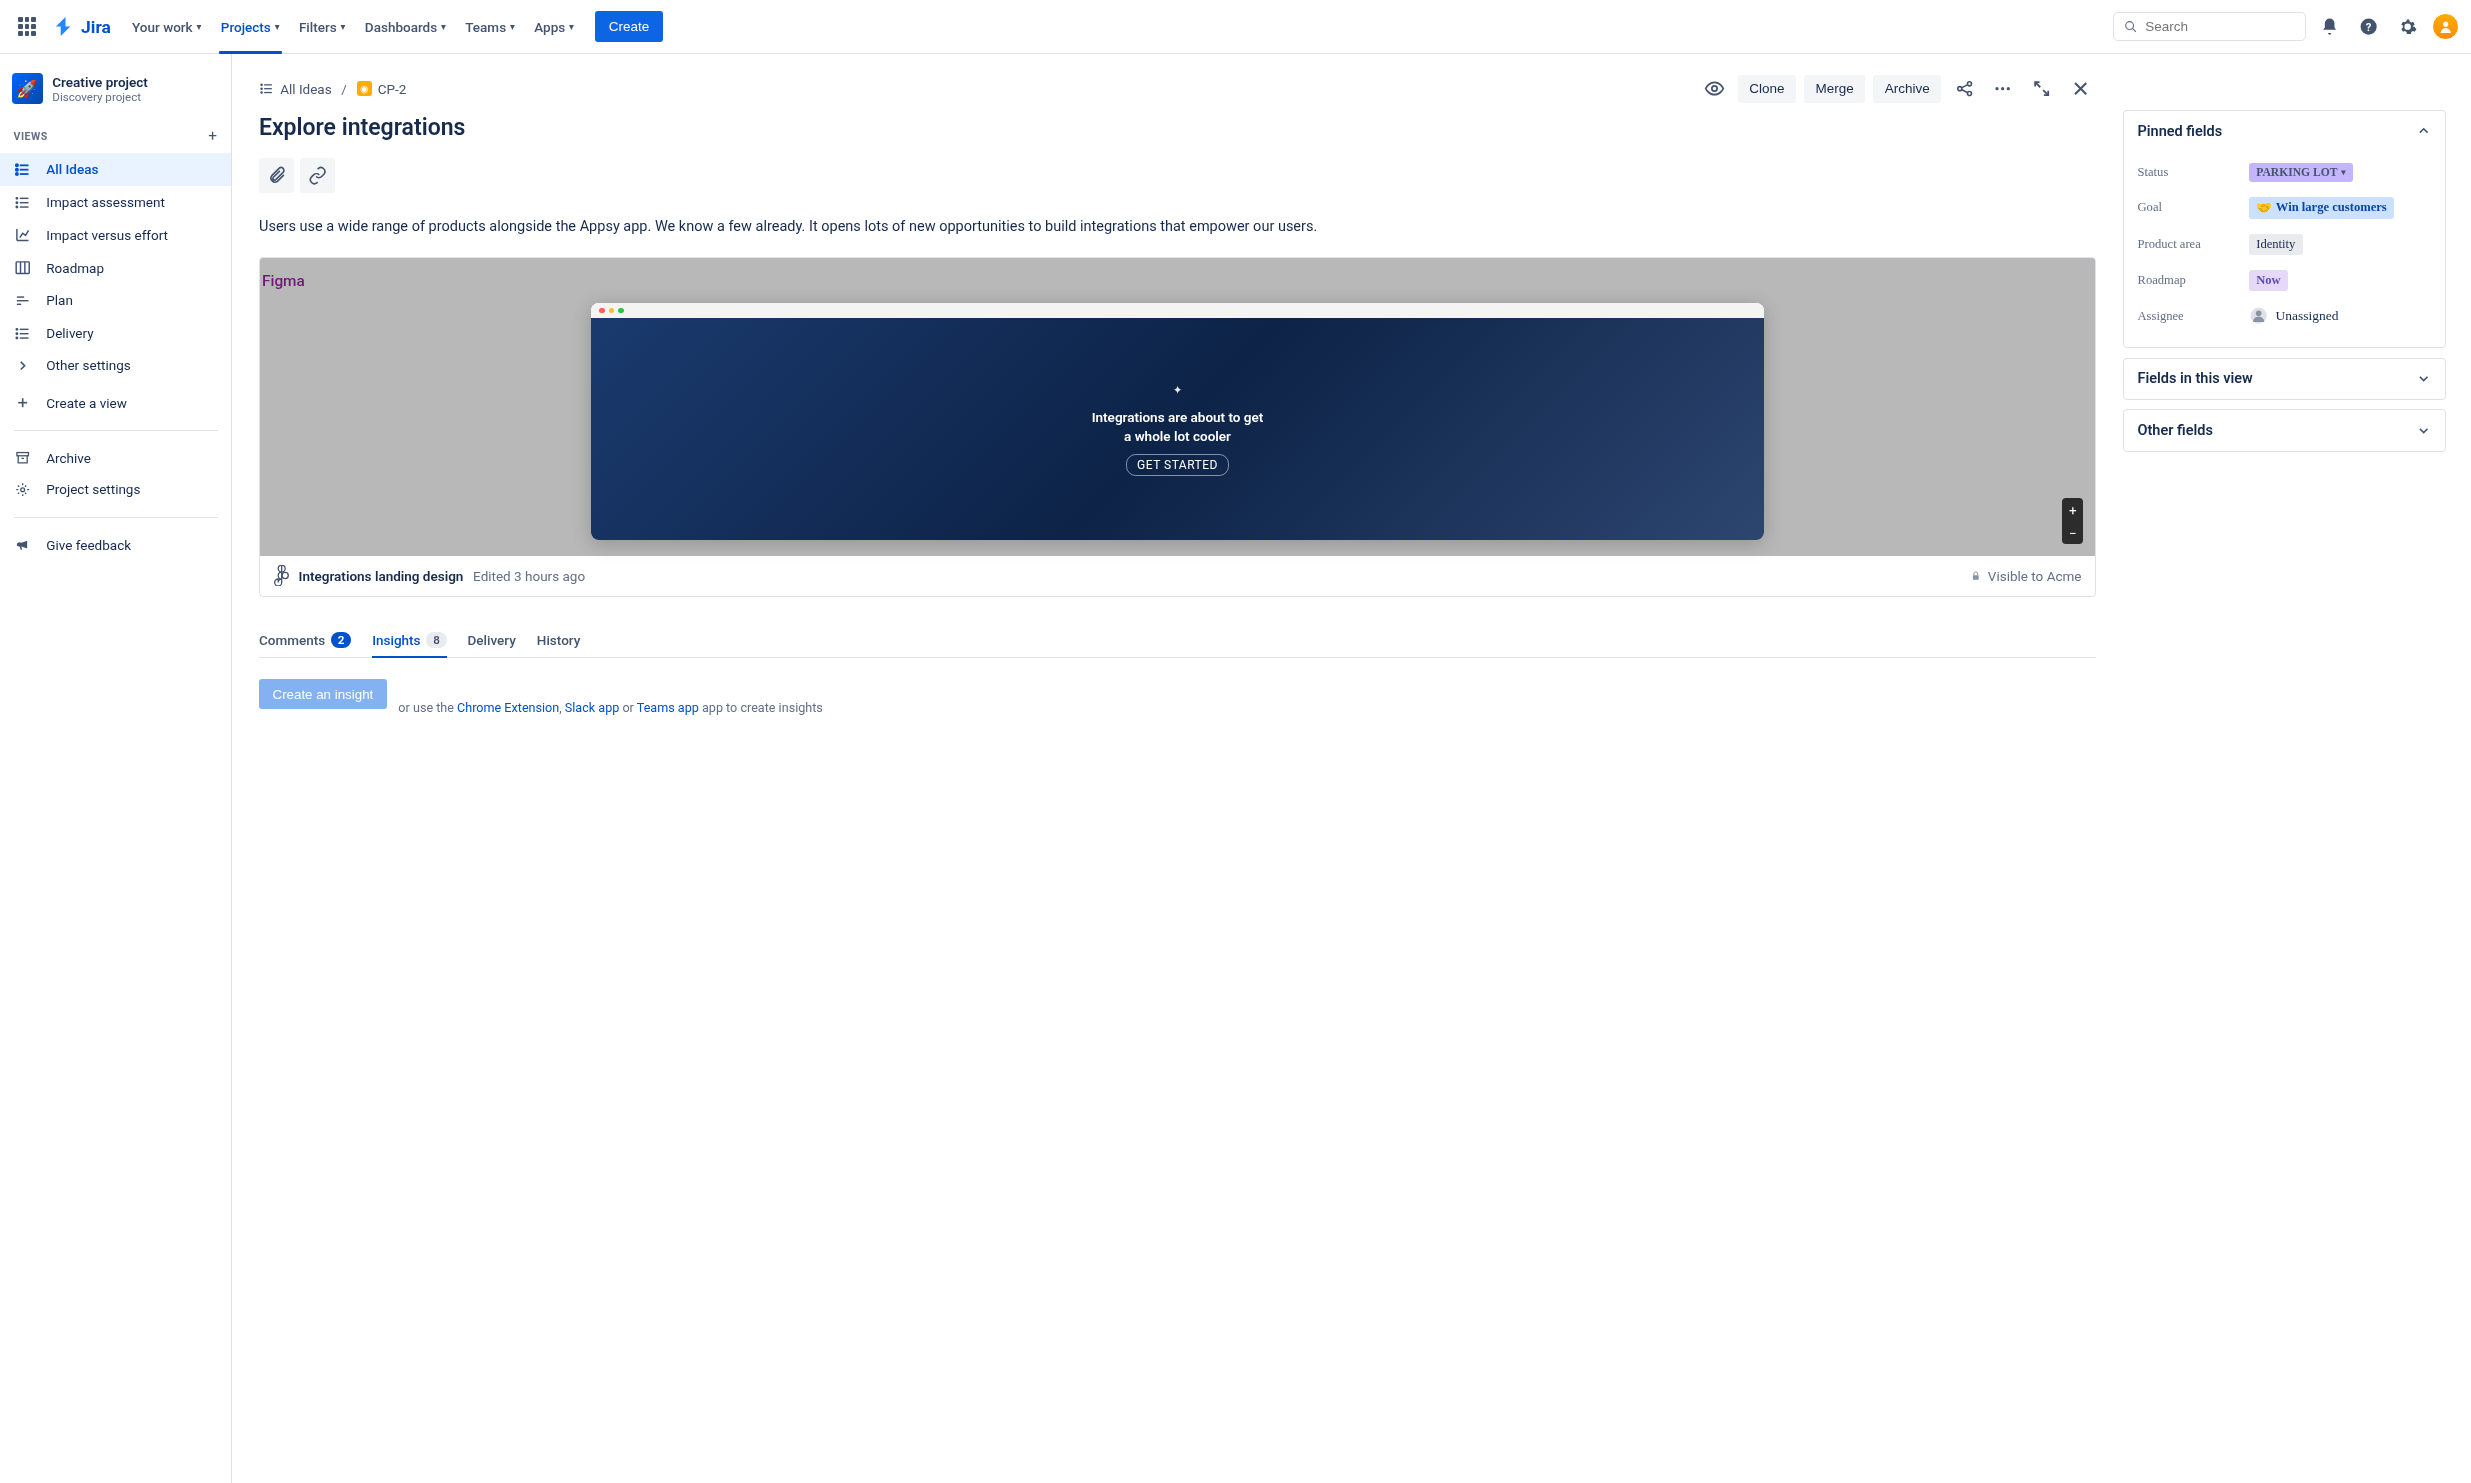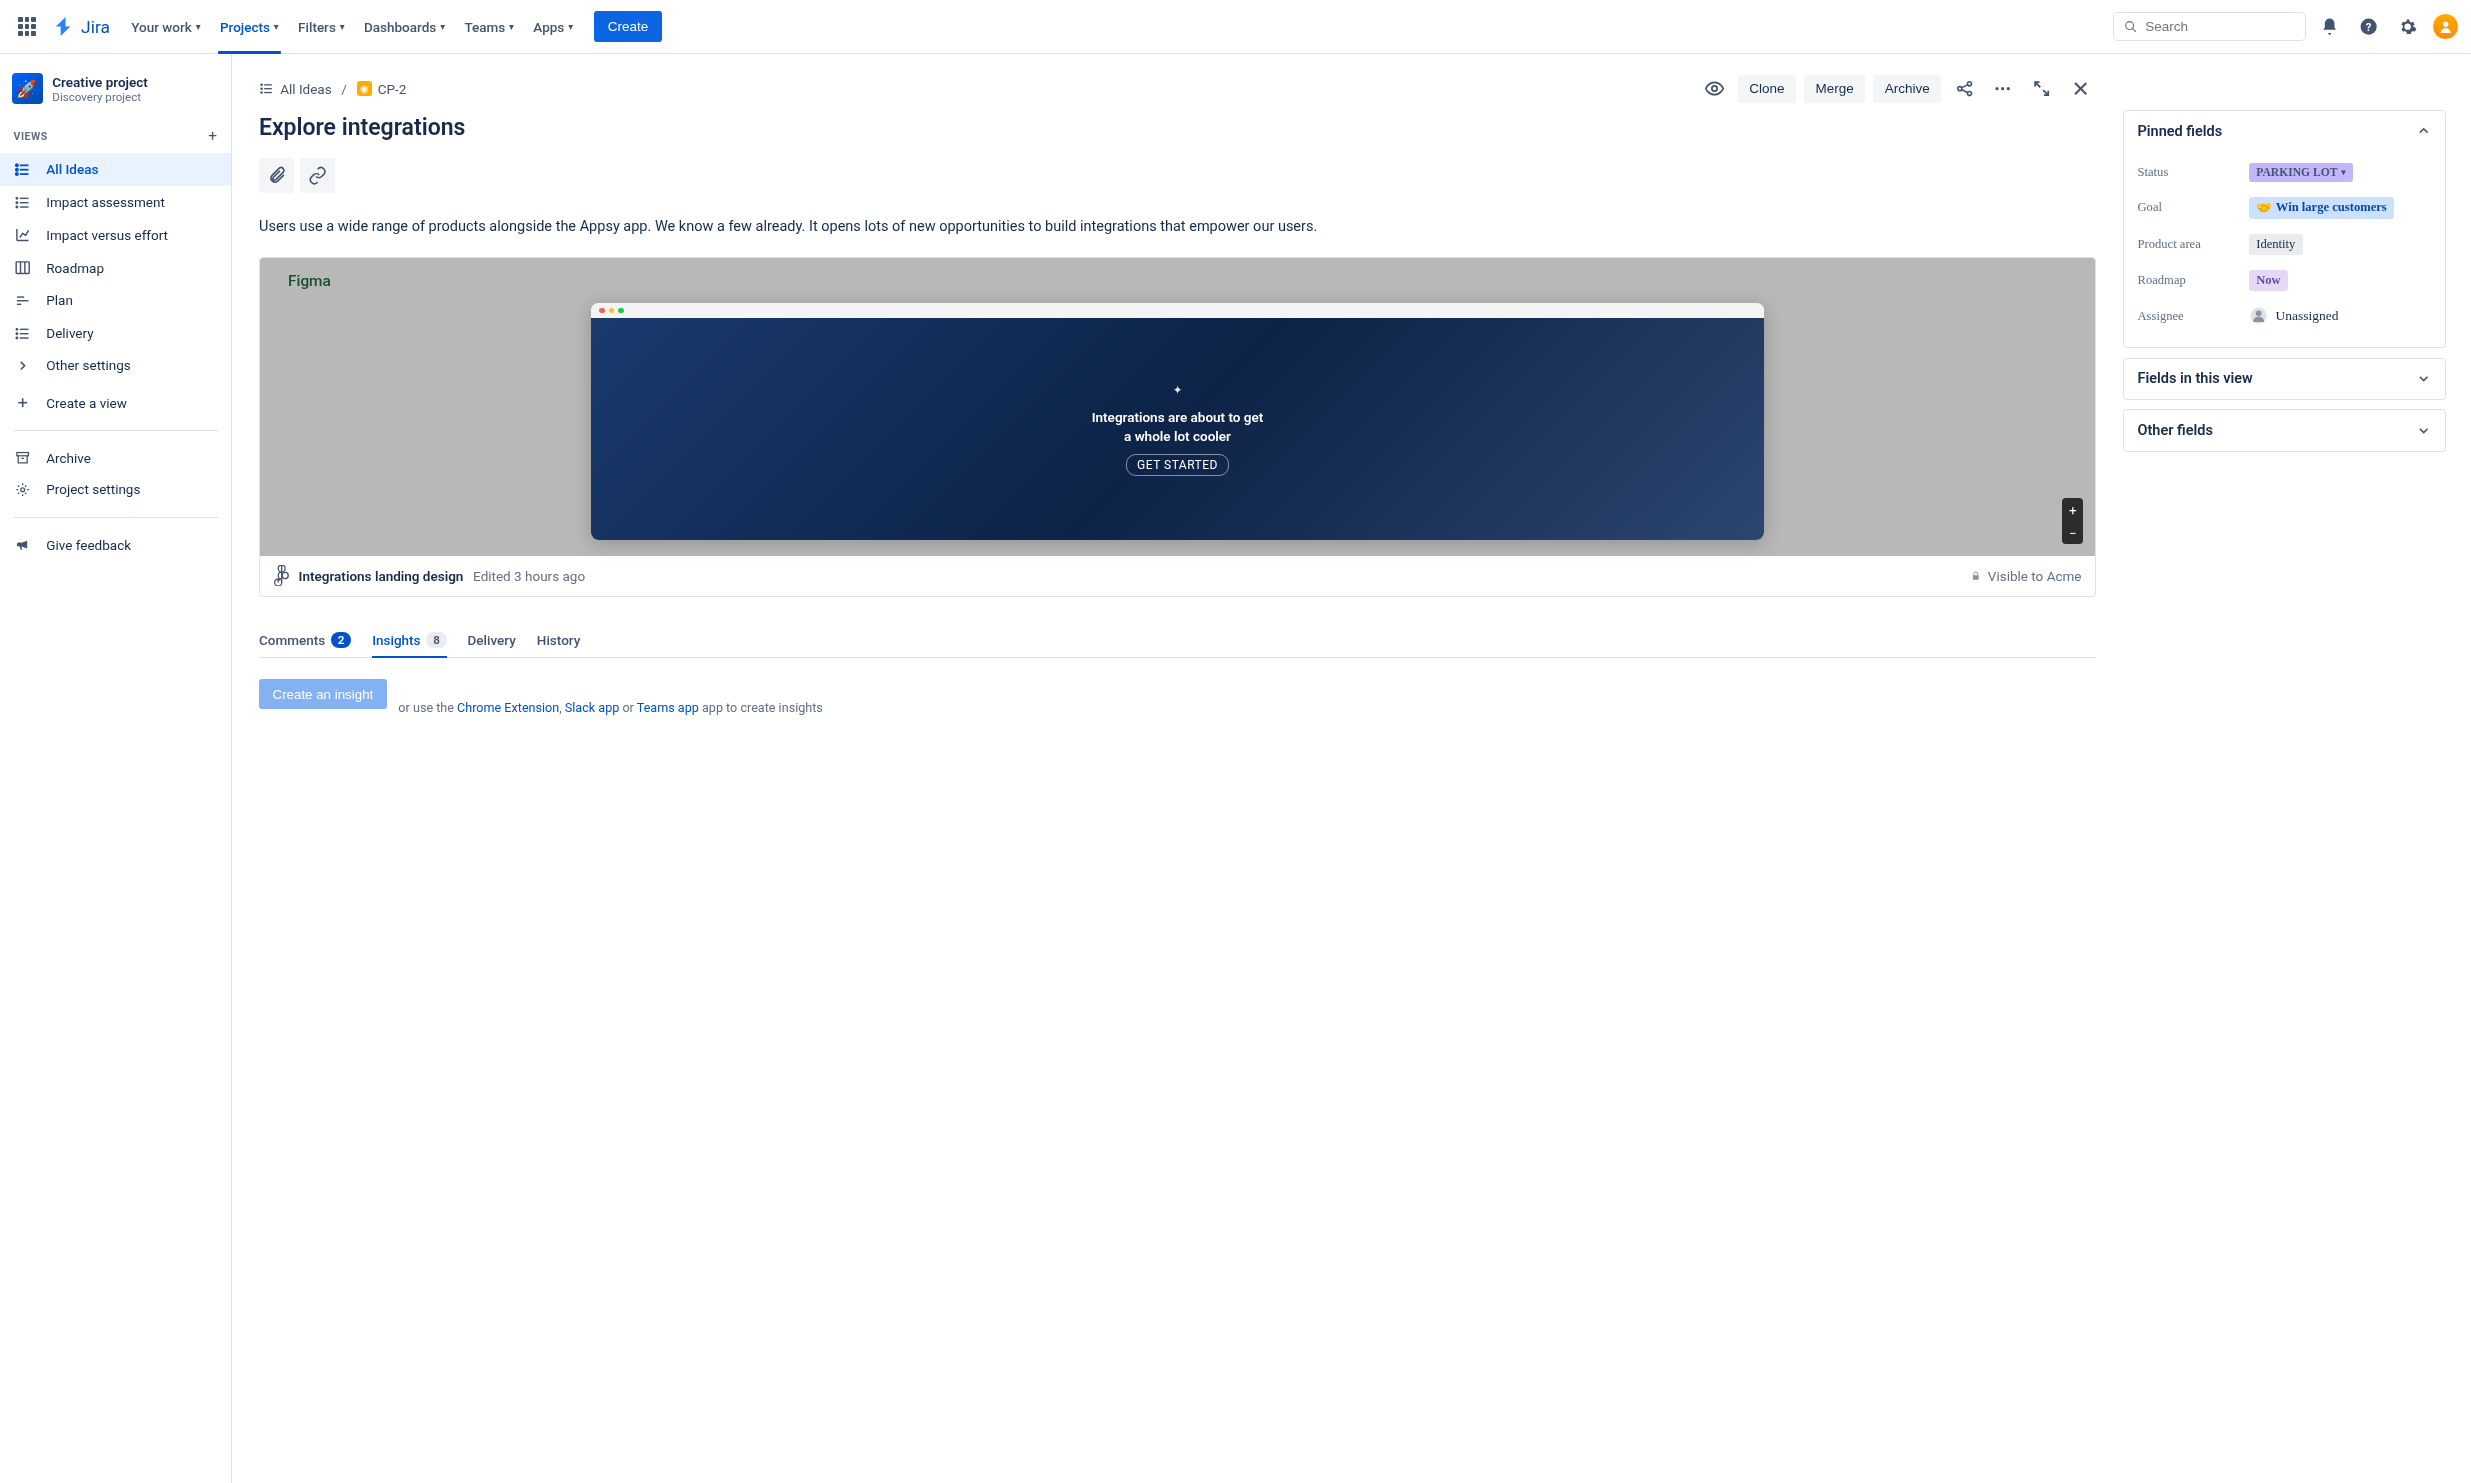--- a/index.html
+++ b/index.html
@@ -1,21 +1,21 @@
 <!DOCTYPE html>
 <html><head>
 <meta charset="utf-8">
 <style>
 * { box-sizing: border-box; margin: 0; padding: 0; }
 body { font-family: -apple-system, BlinkMacSystemFont, "Segoe UI", Roboto, sans-serif; font-size: 13.5px; color: #172B4D; background: #fff; }
 .topnav { height: 54px; border-bottom: 1px solid #dfe1e6; display: flex; align-items: center; padding: 0 11.6px; gap: 3.9px; }
 .app-switcher { width: 31px; height: 31px; display: flex; align-items: center; justify-content: center; cursor: pointer; border-radius: 2.9px; }
 .grid-icon { display: grid; grid-template-columns: repeat(3,4.8px); grid-template-rows: repeat(3,4.8px); gap: 1.9px; }
 .grid-icon span { background: #44546F; border-radius: 1px; }
-.logo { display: flex; align-items: center; gap: 3.9px; margin: 0 7.7px; color: #0052CC; font-weight: 400; font-size: 17.4px; }
+.logo { display: flex; align-items: center; gap: 3.9px; margin: 0 7.7px; color: #0052CC; font-weight: 700; font-size: 17.4px; }
 .logo svg { width: 23px; height: 23px; }
 .nav-items { display: flex; align-items: center; gap: 0; }
 .nav-item { padding: 0 9.7px; height: 54px; display: flex; align-items: center; gap: 3.9px; font-weight: 500; color: #44546F; cursor: pointer; position: relative; }
 .nav-item.active { color: #0052CC; }
 .nav-item.active::after { content:""; position:absolute; bottom:0; left:7.7px; right:7.7px; height:2.9px; background:#0052CC; border-radius: 1px; }
 .chev { font-size: 9.7px; color: #44546F; }
 .create-btn { margin-left: 7.7px; background: #0C66E4; color: #fff; border: none; padding: 7.7px 13.5px; border-radius: 2.9px; font-weight: 500; font-size: 13.5px; cursor: pointer; }
 .spacer { flex: 1; }
 .search-box { display: flex; align-items: center; border: 1px solid #dfe1e6; border-radius: 4.8px; padding: 5.8px 9.7px; width: 193px; gap: 7.7px; color: #626F86; }
 .search-box input { border: none; outline: none; font-size: 13.5px; width: 100%; color: #172B4D; }
@@ -43,21 +43,21 @@
 .cp-badge { background: #FFAB00; color: #fff; width: 15.4px; height: 15.4px; border-radius: 2.9px; display: inline-flex; align-items: center; justify-content: center; font-size: 9.7px; }
 .bc-actions { display: flex; align-items: center; gap: 7.7px; }
 .action-btn { background: #f4f5f7; border: none; padding: 6.8px 11.6px; border-radius: 2.9px; font-size: 13.5px; font-weight: 500; color: #172B4D; cursor: pointer; }
 .icon-btn { width: 31px; height: 31px; display: flex; align-items: center; justify-content: center; cursor: pointer; border-radius: 2.9px; color: #44546F; }
 .title { font-size: 23px; font-weight: 600; margin: 9.7px 0 17.4px; }
 .attach-row { display: flex; gap: 5.8px; margin-bottom: 23px; }
 .attach-btn { width: 35px; height: 35px; background: #f4f5f7; border-radius: 2.9px; display: flex; align-items: center; justify-content: center; cursor: pointer; color: #44546F; }
 .description { font-size: 14.5px; line-height: 1.5; color: #172B4D; margin-bottom: 19.3px; }
 .figma-embed { border: 1px solid #dfe1e6; border-radius: 3.9px; overflow: hidden; margin-bottom: 27px; }
 .figma-canvas { background: #b8b8b8; padding: 15.4px; position: relative; }
-.figma-label { position: absolute; top: 13.5px; left: 28px; font-size: 15.4px; font-weight: 500; color: #14532d; }
+.figma-label { position: absolute; top: 13.5px; left: 2px; font-size: 15.4px; font-weight: 500; color: #701a75; }
 .mockup { background: #fff; border-radius: 7.7px; margin: 29px auto 0; width: 65%; overflow: hidden; box-shadow: 0 3.9px 19.3px rgba(0,0,0,0.2); }
 .mockup-bar { height: 15.4px; background: #f4f4f4; display: flex; align-items: center; padding: 0 7.7px; gap: 3.9px; }
 .dot { width: 5.8px; height: 5.8px; border-radius: 50%; }
 .mockup-hero { background: linear-gradient(135deg, #1a3a6e 0%, #0d2347 50%, #2d4670 100%); height: 222px; display: flex; flex-direction: column; align-items: center; justify-content: center; color: #fff; text-align: center; position: relative; }
 .sparkle { font-size: 11.6px; margin-bottom: 11.6px; opacity: 0.9; }
 .hero-title { font-size: 13.5px; font-weight: 600; line-height: 1.4; }
 .hero-cta { margin-top: 8px; font-size: 12px; border: 1px solid rgba(255,255,255,0.5); padding: 2.9px 9.7px; border-radius: 9.7px; letter-spacing: 0.5px; }
 .zoom-ctrl { position: absolute; bottom: 11.6px; right: 11.6px; background: #2c2c2c; border-radius: 3.9px; display: flex; flex-direction: column; color: #fff; }
 .zoom-ctrl div { width: 21px; height: 23px; display: flex; align-items: center; justify-content: center; font-size: 13.5px; cursor: pointer; }
 .figma-footer { display: flex; align-items: center; padding: 9.7px 13.5px; gap: 9.7px; font-size: 13.5px; }

